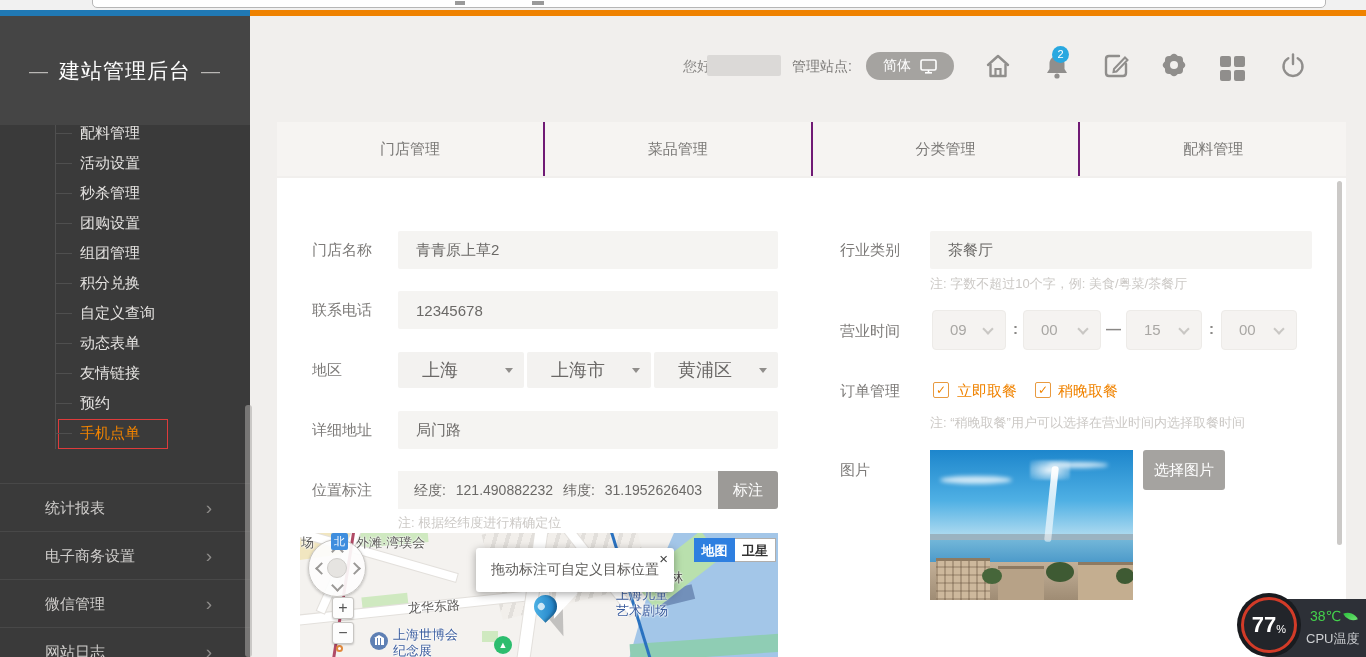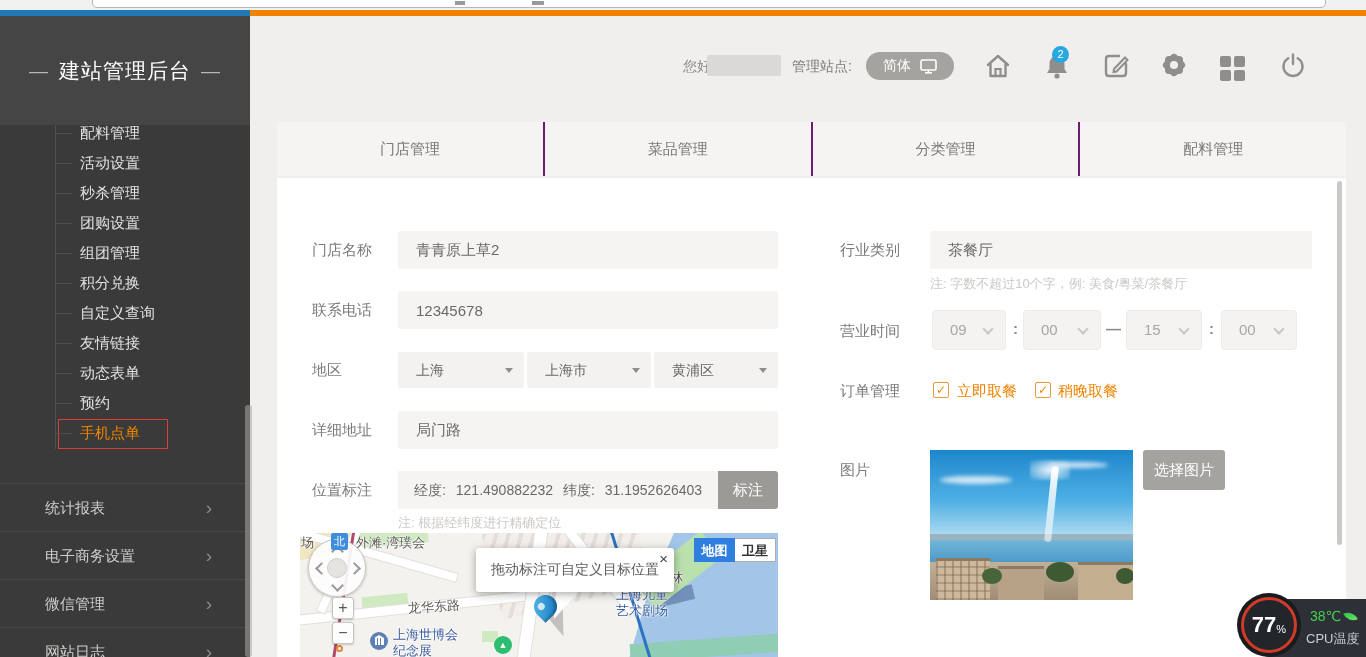--- a/index.html
+++ b/index.html
@@ -53,21 +53,21 @@
   .tab:last-child { border-right:none; }
 
   
   .panel { position:absolute; left:277px; top:178px; width:1069px; height:479px; background:#fff; }
   .main-scroll { position:absolute; left:1337px; top:181px; width:5px; height:364px; background:#cbc9c7; border-radius:3px; }
 
   .flabel { position:absolute; font-size:15px; color:#7d7b79;font-family:Liberation Serif, serif; }
   .finput { position:absolute; background:#f5f4f2; border:none; border-radius:2px; font-size:15px; color:#6b6967; padding-left:18px; font-family:inherit; }
   .fnote { position:absolute; font-size:13px; color:#ccc9c6; }
 
-  .fselect { position:absolute; background:#f3f2f0; border-radius:2px; font-size:14px; color:#6b6967; line-height:36px; padding-left:18px; cursor:pointer; }
+  .fselect { position:absolute; background:#f3f2f0; border-radius:2px; font-size:18px; color:#6b6967; line-height:36px; padding-left:24px; cursor:pointer; }
   .fselect .caret { position:absolute; right:11px; top:16px; width:0; height:0; border-left:4px solid transparent; border-right:4px solid transparent; border-top:5px solid #908e8b; }
 
   .coord-field { position:absolute; left:398px; top:471px; width:320px; height:38px; background:#f5f4f2; font-size:14px; color:#6b6967; line-height:38px; padding-left:16px; }
   .coord-field span { margin-right:6px; }
   .mark-btn { position:absolute; left:718px; top:471px; width:60px; height:38px; background:#9c9a97; color:#fff; border:none; border-radius:0 3px 3px 0; font-size:15px; cursor:pointer; font-family:inherit; }
 
   
   .tsel { position:absolute; top:310px; height:40px; background:#f5f3f1; border:1px solid #edebe8; border-radius:4px; font-size:15px; color:#a9a7a4; line-height:38px; padding-left:17px; cursor:pointer; }
   .tsel .vchev { position:absolute; right:13px; top:14px; width:8px; height:8px; border-right:2px solid #c9c7c4; border-bottom:2px solid #c9c7c4; transform:rotate(45deg); }
   .tsep { position:absolute; top:320px; font-size:15px; color:#8a8886; font-weight:bold; }
@@ -155,22 +155,22 @@
   <div class="sidebar">
     <div class="tree-line"></div>
     <ul class="menu">
       <li><span class="lbl">配料管理</span></li>
       <li><span class="lbl">活动设置</span></li>
       <li><span class="lbl">秒杀管理</span></li>
       <li><span class="lbl">团购设置</span></li>
       <li><span class="lbl">组团管理</span></li>
       <li><span class="lbl">积分兑换</span></li>
       <li><span class="lbl">自定义查询</span></li>
+      <li><span class="lbl">动态表单</span></li>
       <li><span class="lbl">友情链接</span></li>
-      <li><span class="lbl">动态表单</span></li>
       <li><span class="lbl">预约</span></li>
       <li class="active"><span class="lbl">手机点单</span></li>
     </ul>
     <div class="brand">
       <span class="dash">—</span>
       <span>建站管理后台</span>
       <span class="dash">—</span>
     </div>
     <div class="sections">
       <div class="sec-row">
@@ -375,20 +375,21 @@
   <div class="tsep" style="left:1209px">:</div>
   <div class="tsel" style="left:1221px;width:76px">
     <span>00</span><span class="vchev"></span>
   </div>
 
   <div class="flabel" style="left:840px;top:382px">订单管理</div>
   <div class="cbox" style="left:933px">✓</div>
   <div class="clabel" style="left:957px">立即取餐</div>
   <div class="cbox" style="left:1035px">✓</div>
   <div class="clabel" style="left:1058px">稍晚取餐</div>
+  <div class="fnote" style="left:930px;top:414px">注: “稍晚取餐”用户可以选择在营业时间内选择取餐时间</div>
 
   <div class="flabel" style="left:840px;top:461px">图片</div>
   <div class="photo">
     <div class="ph-sky"></div>
     <div class="ph-cloud" style="left:10px;top:26px;width:72px;height:8px"></div>
     <div class="ph-cloud" style="left:118px;top:12px;width:60px;height:6px"></div>
     <div class="ph-shore"></div>
     <div class="ph-water"></div>
     <div class="ph-jetspray"></div>
     <div class="ph-jet"></div>

